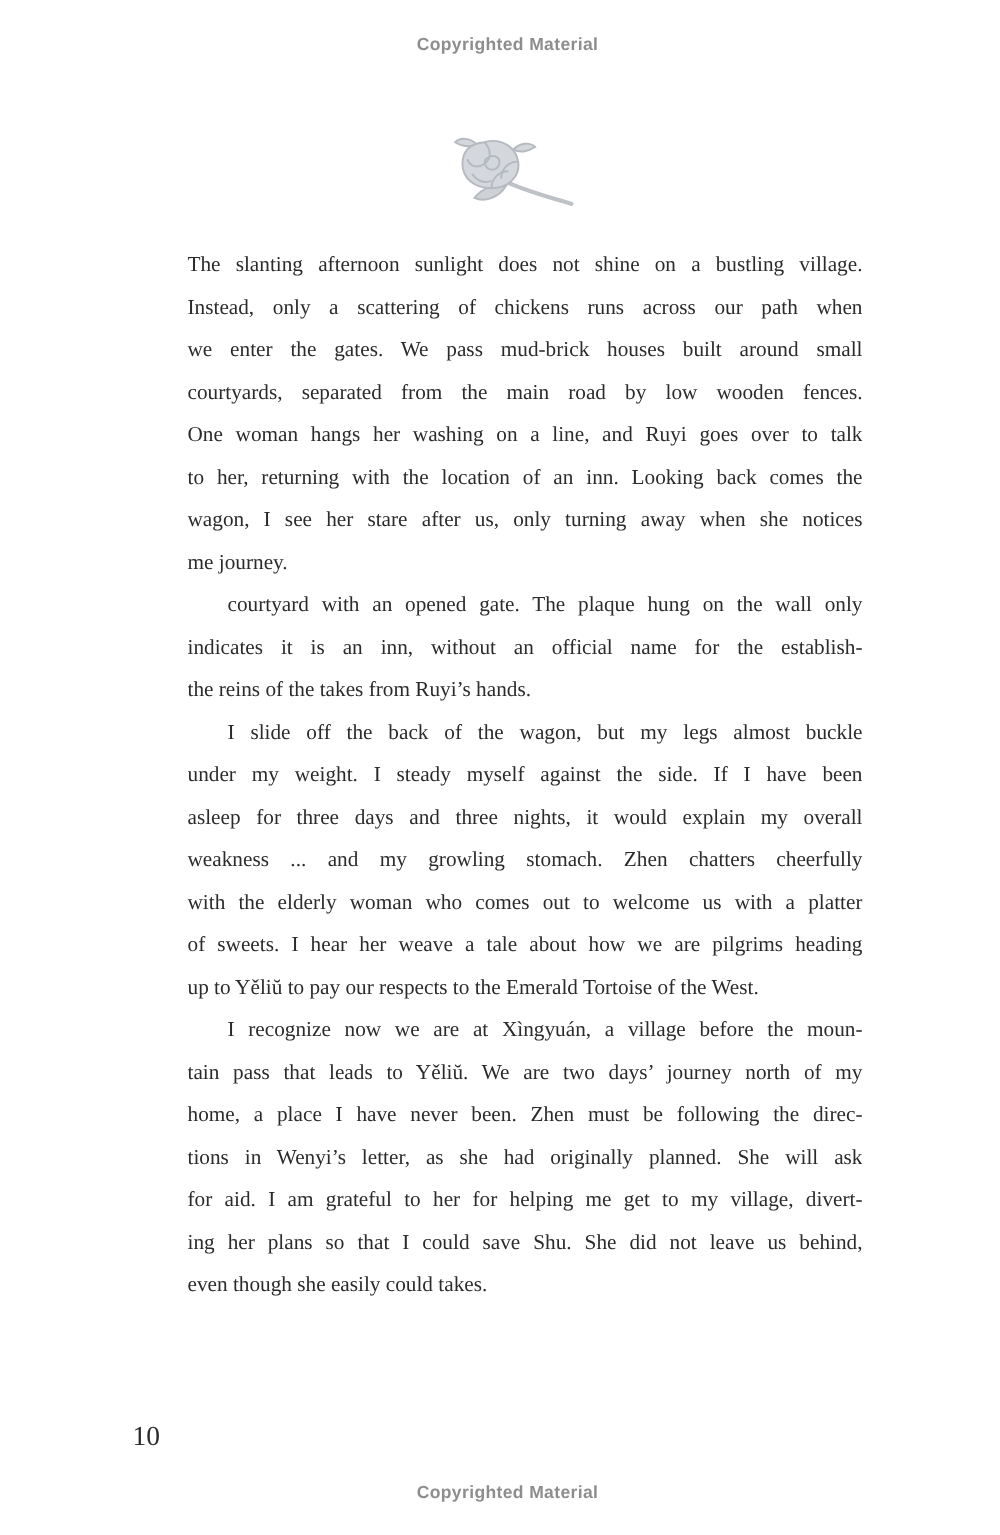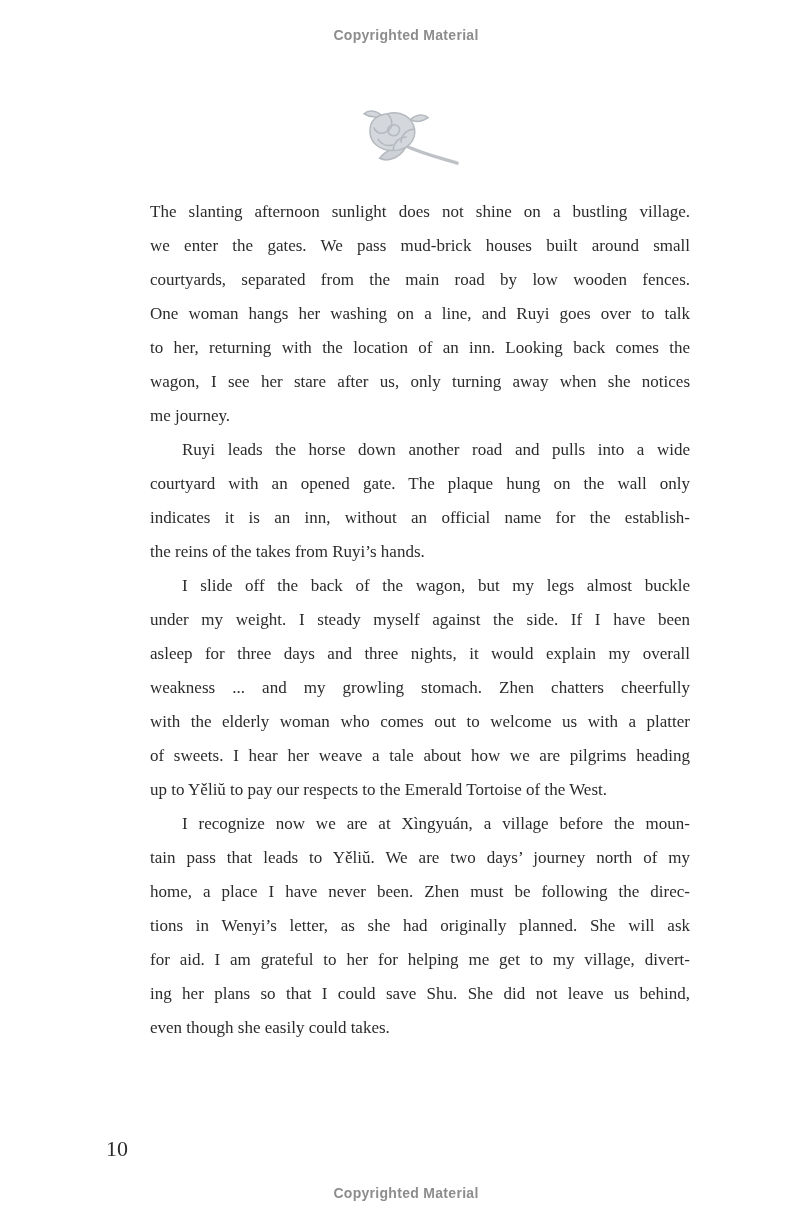--- a/index.html
+++ b/index.html
@@ -85,29 +85,29 @@
         <path d="M58 46 C 58 38, 64 32, 72 32"></path>
         <path d="M56 20 C 62 18, 66 22, 64 27 C 62 32, 55 32, 53 27 C 51 23, 54 20, 57 21"></path>
         <path d="M42 34 C 46 40, 52 42, 58 40"></path>
       </g>
     </svg>
   </div>
 
   <div class="body-text" id="paragraphs">
       <div class="para">
         <div class="line">The slanting afternoon sunlight does not shine on a bustling village.</div>
+        <div class="line">Instead, only a scattering of chickens runs across our path when</div>
         <div class="line">we enter the gates. We pass mud-brick houses built around small</div>
         <div class="line">courtyards, separated from the main road by low wooden fences.</div>
         <div class="line">One woman hangs her washing on a line, and Ruyi goes over to talk</div>
         <div class="line">to her, returning with the location of an inn. Looking back comes the</div>
         <div class="line">wagon, I see her stare after us, only turning away when she notices</div>
         <div class="line last">me journey.</div>
       </div>
       <div class="para indent">
-        <div class="line">Ruyi leads the horse down another road and pulls into a wide</div>
         <div class="line">courtyard with an opened gate. The plaque hung on the wall only</div>
         <div class="line">indicates it is an inn, without an official name for the establish-</div>
         <div class="line last">the reins of the takes from Ruyi’s hands.</div>
       </div>
       <div class="para indent">
         <div class="line">I slide off the back of the wagon, but my legs almost buckle</div>
         <div class="line">under my weight. I steady myself against the side. If I have been</div>
         <div class="line">asleep for three days and three nights, it would explain my overall</div>
         <div class="line">weakness ... and my growling stomach. Zhen chatters cheerfully</div>
         <div class="line">with the elderly woman who comes out to welcome us with a platter</div>

